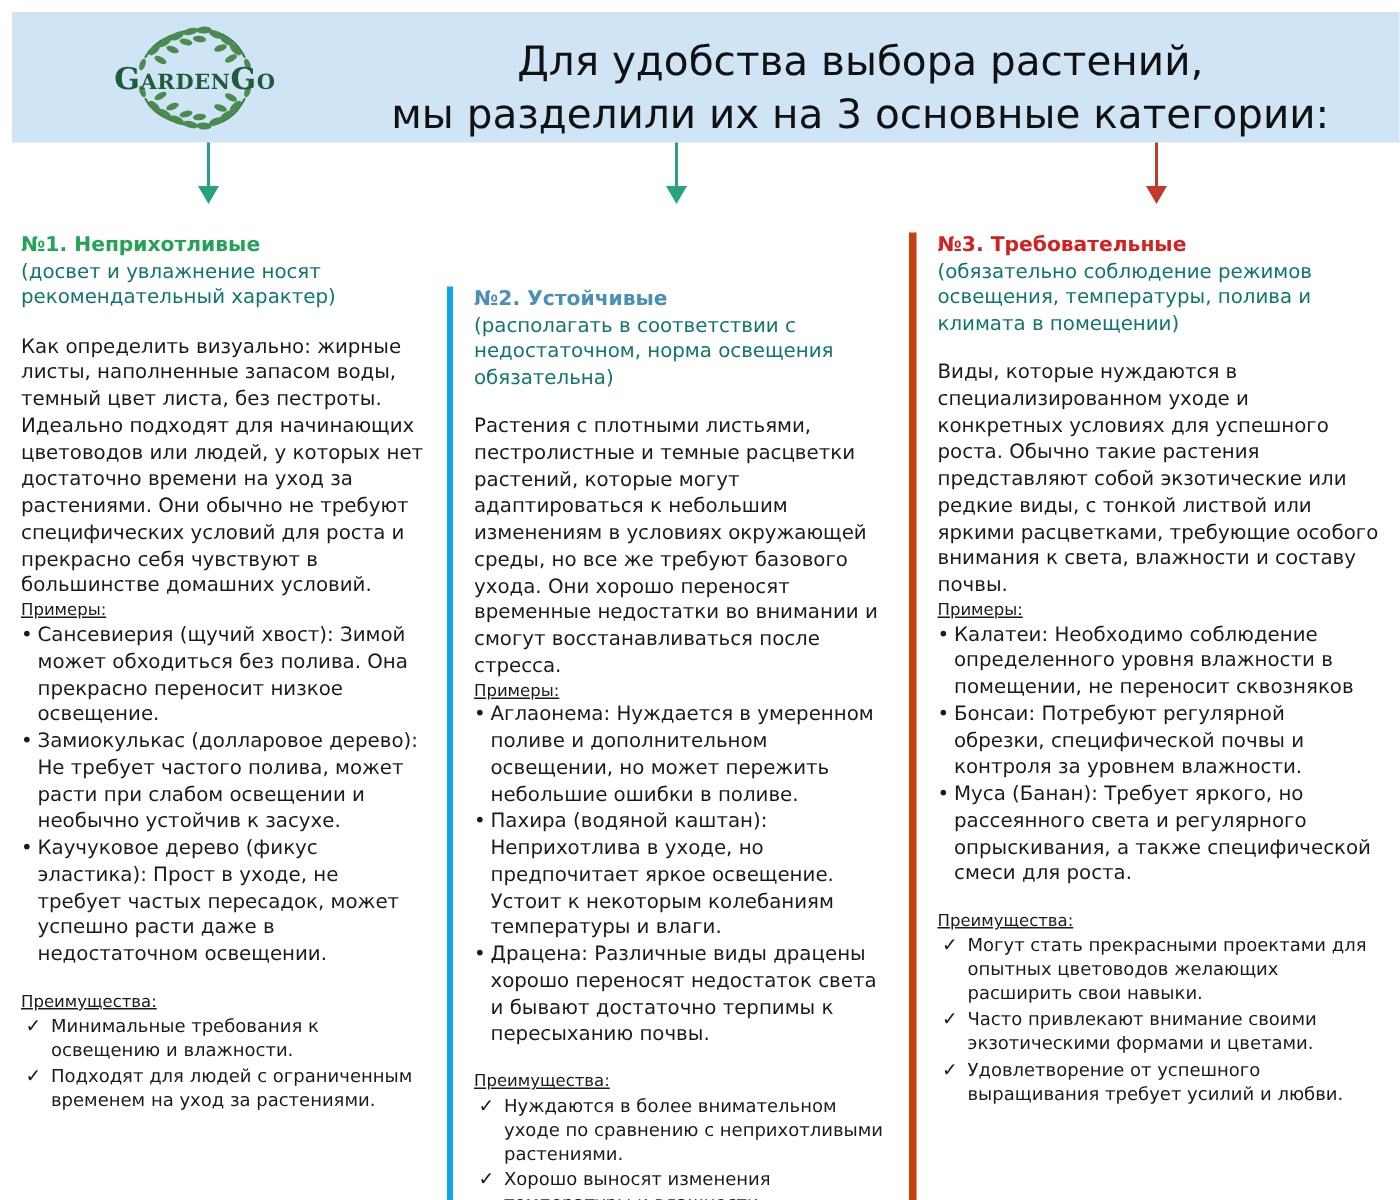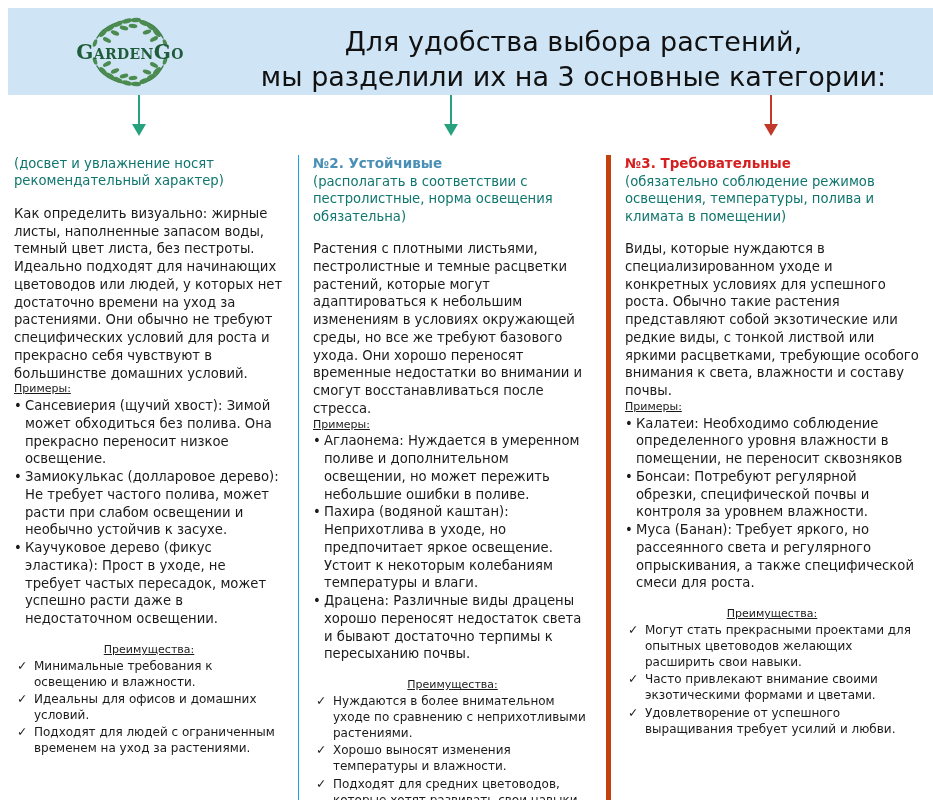--- a/index.html
+++ b/index.html
@@ -119,21 +119,21 @@
     width: 933px;
     height: 645px;
     display: flex;
   }
   .col {
     box-sizing: border-box;
     padding: 0 14px 0 14px;
     position: relative;
   }
   .col-1 { width: 298px; }
-  .col-2 { width: 308px; border-left: 1px solid #0ea5e9; }
+  .col-2 { width: 308px; border-left: 4px solid #0ea5e9; margin-top: 36px; }
   .col-3 { width: 327px; border-left: 5px solid #c2410c; }
 
   .col-heading {
     font-size: 13.5px;
     font-weight: 700;
     line-height: 1.25;
     margin: 0 0 1px 0;
   }
   .col-subtitle {
     font-size: 13.2px;
@@ -146,21 +146,21 @@
     line-height: 1.345;
     color: #1a1a1a;
     margin: 15px 0 0 0;
   }
   .section-label {
     font-size: 11px;
     line-height: 1.345;
     text-decoration: underline;
     margin: 0;
   }
-  .section-label.spaced { margin-top: 15px; text-align: center; }
+  .section-label.spaced { margin-top: 15px; }
   .bullet-list {
     list-style: none;
     margin: 0;
     padding: 0;
   }
   .bullet-list li {
     font-size: 13.2px;
     line-height: 1.345;
     position: relative;
     padding-left: 11px;
@@ -260,39 +260,39 @@
   </div>
   <div class="arrow" id="arrow-2" style="left:762px;">
     <div class="shaft" style="background: rgb(192, 57, 43);"></div>
       <div class="head" style="border-top-color: rgb(192, 57, 43);"></div>
   </div>
 </div>
 
 <div class="columns">
 
   <div class="col col-1">
+    <div class="col-heading" id="h0" style="color: rgb(34, 163, 85);">№1. Неприхотливые</div>
     <div class="col-subtitle">(досвет и увлажнение носят рекомендательный характер)</div>
     <div class="col-body">Как определить визуально: жирные листы, наполненные запасом воды, темный цвет листа, без пестроты. Идеально подходят для начинающих цветоводов или людей, у которых нет достаточно времени на уход за растениями. Они обычно не требуют специфических условий для роста и прекрасно себя чувствуют в большинстве домашних условий.</div>
     <div class="section-label">Примеры:</div>
     <ul class="bullet-list">
       <li>Сансевиерия (щучий хвост): Зимой может обходиться без полива. Она прекрасно переносит низкое освещение.</li>
       <li>Замиокулькас (долларовое дерево): Не требует частого полива, может расти при слабом освещении и необычно устойчив к засухе.</li>
       <li>Каучуковое дерево (фикус эластика): Прост в уходе, не требует частых пересадок, может успешно расти даже в недостаточном освещении.</li>
     </ul>
     <div class="section-label spaced">Преимущества:</div>
     <ul class="check-list">
       <li>Минимальные требования к освещению и влажности.</li>
-      <li>Идеальны для офисов и домашних условий.</li>
       <li>Подходят для людей с ограниченным временем на уход за растениями.</li>
     </ul>
   </div>
 
   <div class="col col-2">
     <div class="col-heading" id="h1" style="color: rgb(74, 143, 181);">№2. Устойчивые</div>
-    <div class="col-subtitle">(располагать в соответствии с пестролистные, норма освещения обязательна)</div>
+    <div class="col-subtitle">(располагать в соответствии с недостаточном, норма освещения обязательна)</div>
     <div class="col-body">Растения с плотными листьями, пестролистные и темные расцветки растений, которые могут адаптироваться к небольшим изменениям в условиях окружающей среды, но все же требуют базового ухода. Они хорошо переносят временные недостатки во внимании и смогут восстанавливаться после стресса.</div>
     <div class="section-label">Примеры:</div>
     <ul class="bullet-list">
       <li>Аглаонема: Нуждается в умеренном поливе и дополнительном освещении, но может пережить небольшие ошибки в поливе.</li>
       <li>Пахира (водяной каштан): Неприхотлива в уходе, но предпочитает яркое освещение. Устоит к некоторым колебаниям температуры и влаги.</li>
       <li>Драцена: Различные виды драцены хорошо переносят недостаток света и бывают достаточно терпимы к пересыханию почвы.</li>
     </ul>
     <div class="section-label spaced">Преимущества:</div>
     <ul class="check-list">
       <li>Нуждаются в более внимательном уходе по сравнению с неприхотливыми растениями.</li>

